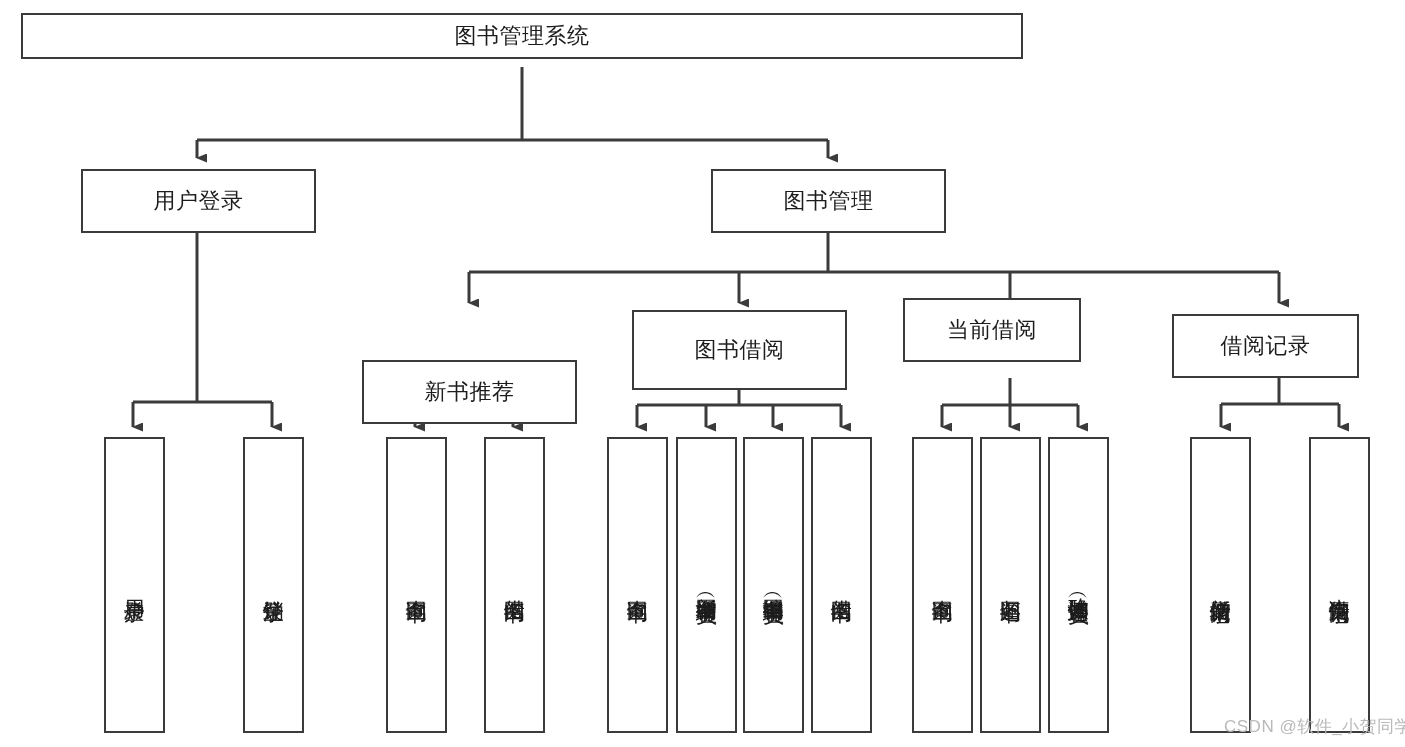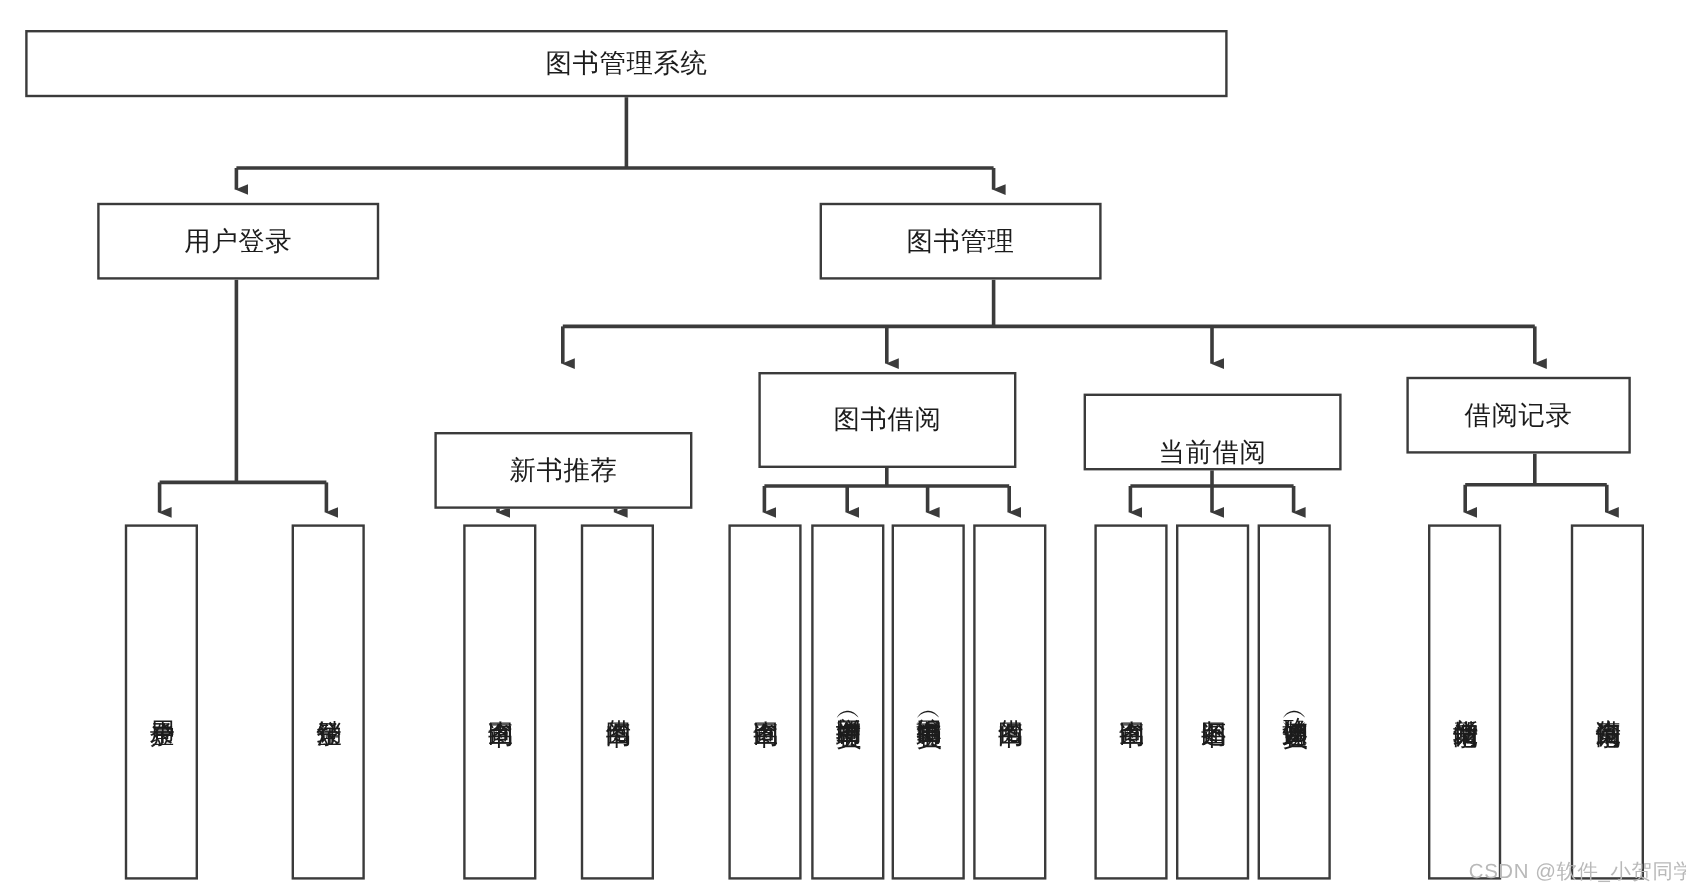--- a/index.html
+++ b/index.html
@@ -113,38 +113,38 @@
       <path d="M1010,405 L1010,427" marker-end="url(#arrow)"></path>
       <path d="M1078,405 L1078,427" marker-end="url(#arrow)"></path>
 
       <path d="M1279,378 L1279,404"></path>
       <path d="M1221,404 L1339,404"></path>
       <path d="M1221,404 L1221,427" marker-end="url(#arrow)"></path>
       <path d="M1339,404 L1339,427" marker-end="url(#arrow)"></path>
     </g>
   </svg>
 
-  <div class="node horiz" style="left:21px; top:13px; width:1002px; height:56px;margin-top:12px;">
+  <div class="node horiz" style="left:21px; top:13px; width:1002px; height:46px;">
     <span class="label">图书管理系统</span>
   </div>
 
   <div class="node horiz" style="left:81px; top:169px; width:235px; height:64px;">
     <span class="label">用户登录</span>
   </div>
-  <div class="node horiz" style="left:683px; top:169px; width:235px; height:64px;">
+  <div class="node horiz" style="left:711px; top:169px; width:235px; height:64px;">
     <span class="label">图书管理</span>
   </div>
 
   <div class="node horiz" style="left:362px; top:314px; width:215px; height:64px;margin-top:46px;">
     <span class="label">新书推荐</span>
   </div>
   <div class="node horiz" style="left:632px; top:310px; width:215px; height:80px;">
     <span class="label">图书借阅</span>
   </div>
-  <div class="node horiz" style="left:903px; top:328px; width:215px; height:64px;align-items:flex-end;">
+  <div class="node horiz" style="left:903px; top:298px; width:178px; height:64px;">
     <span class="label">当前借阅</span>
   </div>
   <div class="node horiz" style="left:1172px; top:314px; width:187px; height:64px;">
     <span class="label">借阅记录</span>
   </div>
 
   <div class="node vert" style="left:104px; top:437px; width:61px; height:296px;">
     <span class="label">用户登录</span>
   </div>
   <div class="node vert" style="left:243px; top:437px; width:61px; height:296px;">

